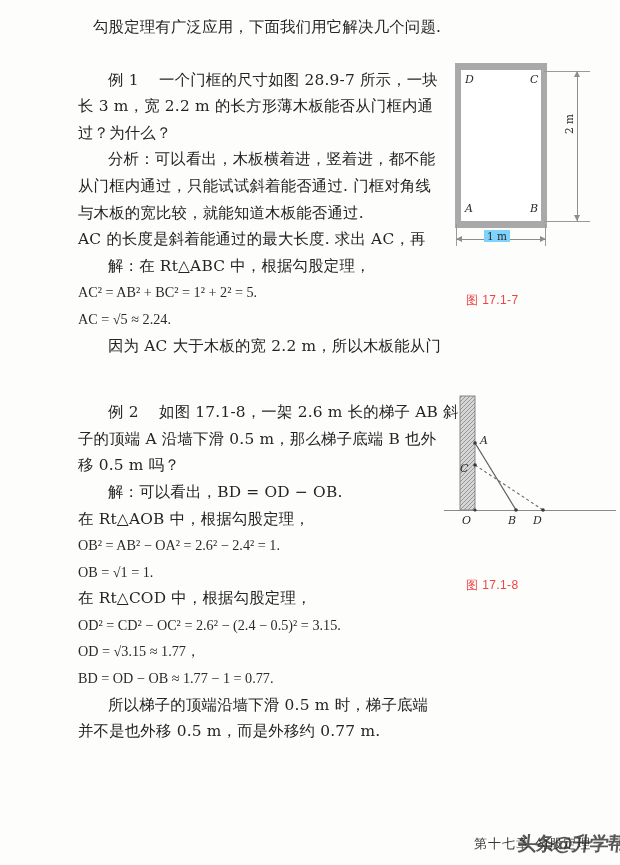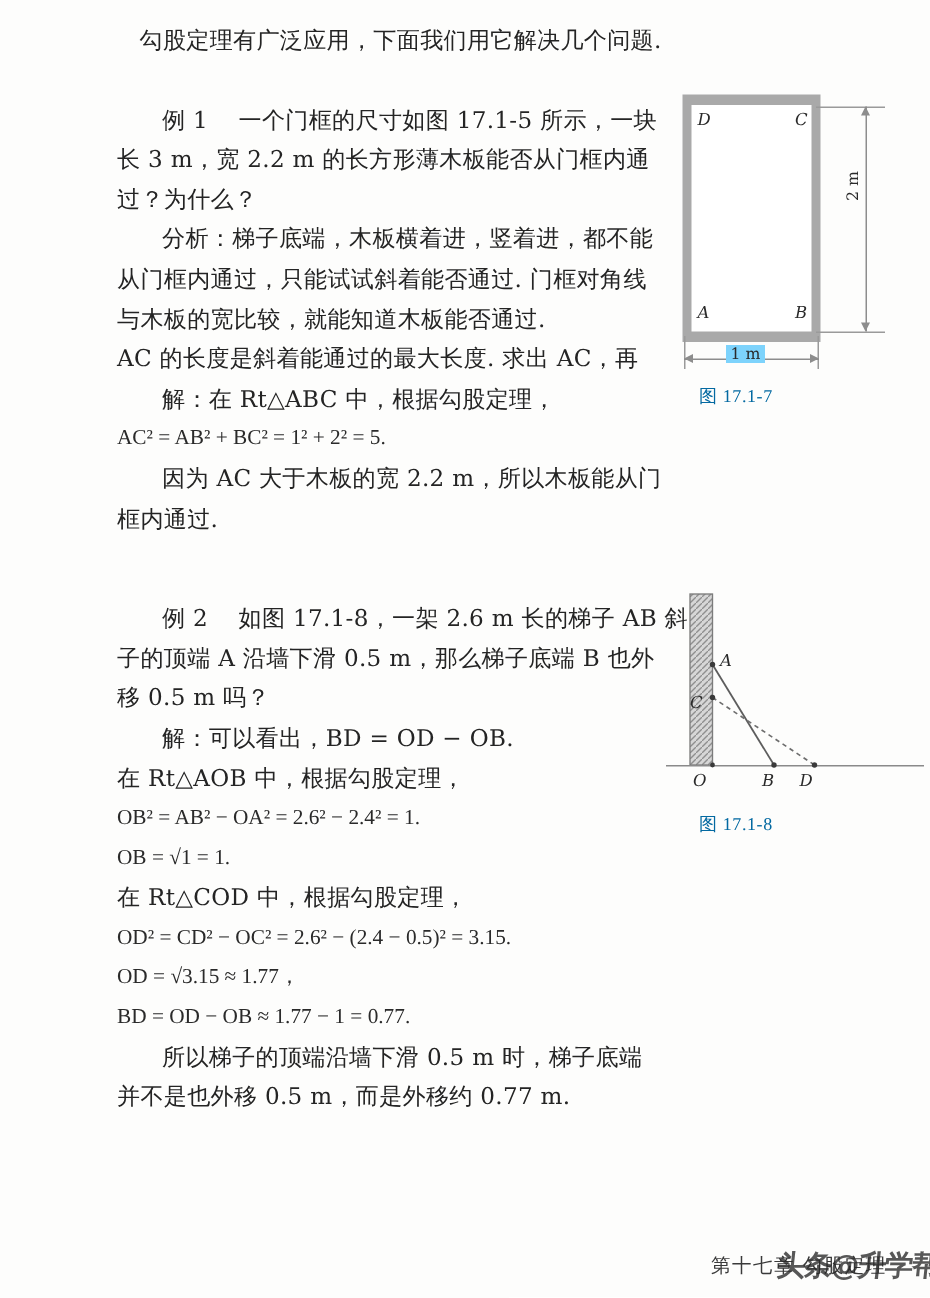--- a/index.html
+++ b/index.html
@@ -164,24 +164,25 @@
     font-size: 10.5px;
     background: #7dd3fc;
     padding: 0 3px;
     color: #2a2a2a;
     font-family: "DejaVu Serif", "Liberation Serif", serif;
   }
 
   .figcaption {
     position: absolute;
     font-size: 12px;
-    color: #0369a1;
+    color: #ef4444;
     letter-spacing: 0.4px;
     white-space: nowrap;
-    font-family: Liberation Serif, serif;
+    font-family: Liberation Sans, sans-serif;
+    margin-top: 36px;
   }
   .fig1 .figcaption { left: 22px; top: 200px; }
 
   
   .fig2 {
     position: absolute;
     left: 444px;
     top: 386px;
     width: 172px;
     height: 200px;
@@ -234,32 +235,32 @@
 <body>
 
 <div class="page">
 
   <div class="textcol">
 
     <div class="line indent2">勾股定理有广泛应用，下面我们用它解决几个问题.</div>
 
     <div class="gap-md"></div>
 
-    <div class="line indent">例 1    一个门框的尺寸如图 17.1-5 所示，一块</div>
+    <div class="line indent">例 1    一个门框的尺寸如图 28.9-7 所示，一块</div>
     <div class="line">长 3 m，宽 2.2 m 的长方形薄木板能否从门框内通</div>
     <div class="line">过？为什么？</div>
-    <div class="line indent">分析：梯子底端，木板横着进，竖着进，都不能</div>
+    <div class="line indent">分析：可以看出，木板横着进，竖着进，都不能</div>
     <div class="line">从门框内通过，只能试试斜着能否通过. 门框对角线</div>
     <div class="line">与木板的宽比较，就能知道木板能否通过.</div>
     <div class="line">AC 的长度是斜着能通过的最大长度. 求出 AC，再</div>
 
     <div class="line indent">解：在 Rt△ABC 中，根据勾股定理，</div>
     <div class="mathline">AC² = AB² + BC² = 1² + 2² = 5.</div>
+    <div class="mathline">AC = √5 ≈ 2.24.</div>
     <div class="line indent">因为 AC 大于木板的宽 2.2 m，所以木板能从门</div>
-    <div class="line">框内通过.</div>
 
     <div class="gap-lg"></div>
 
     <div class="line indent">例 2    如图 17.1-8，一架 2.6 m 长的梯子 AB 斜</div>
     <div class="line">子的顶端 A 沿墙下滑 0.5 m，那么梯子底端 B 也外</div>
     <div class="line">移 0.5 m 吗？</div>
 
     <div class="line indent">解：可以看出，BD = OD − OB.</div>
     <div class="line">在 Rt△AOB 中，根据勾股定理，</div>
     <div class="mathline">OB² = AB² − OA² = 2.6² − 2.4² = 1.</div>

